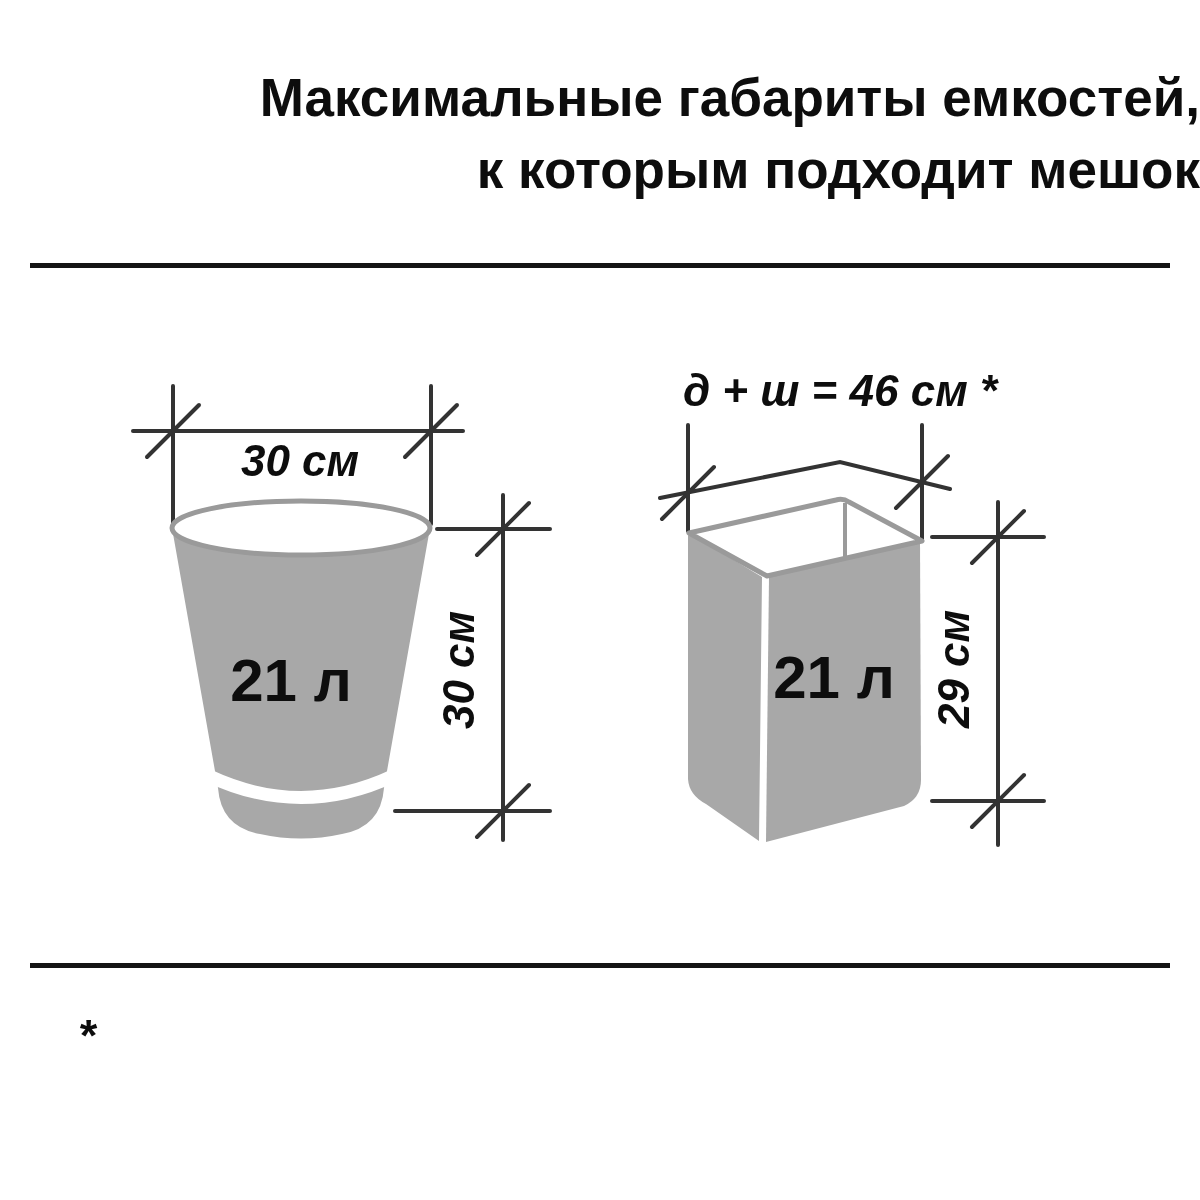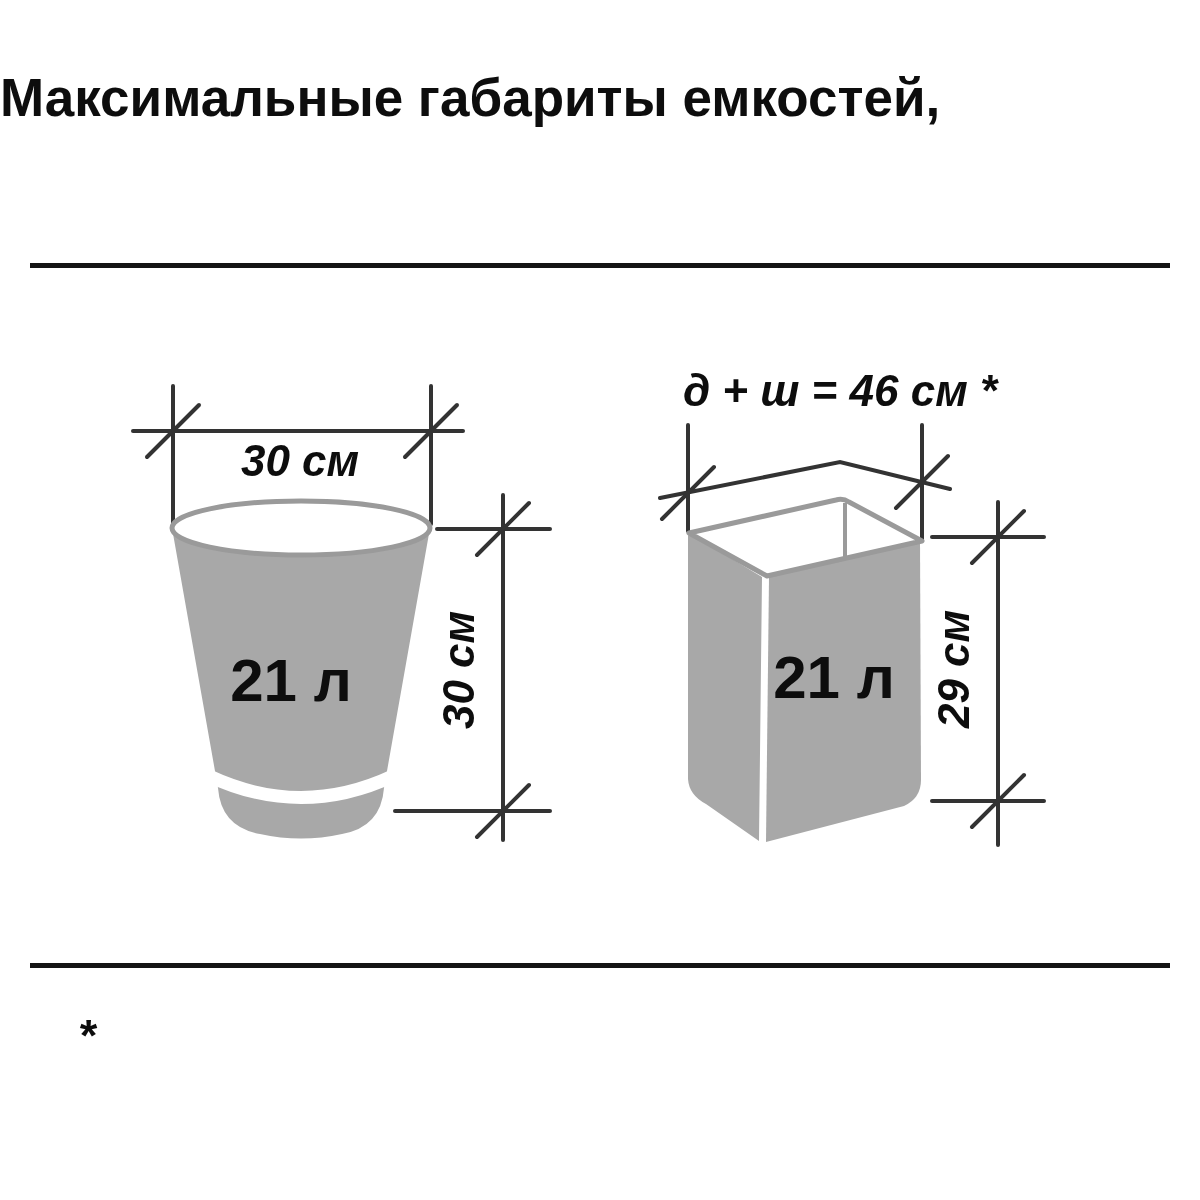--- a/index.html
+++ b/index.html
@@ -7,21 +7,21 @@
   body {
     width: 1200px; height: 1200px;
     position: relative;
     font-family: "Liberation Sans", sans-serif;
     color: #111;
     overflow: hidden;
   }
   .title {
     position: absolute;
     top: 62px; left: 0; width: 1200px;
-    text-align: left;
+    text-align: right;
     font-weight: bold;
     font-size: 53px;
     line-height: 72px;
     color: #0d0d0d;
     letter-spacing: 0px;
   }
   .divider {
     position: absolute;
     left: 30px; width: 1140px; height: 5px;
     background: #141414;
@@ -62,20 +62,21 @@
     grid-template-columns: 34px auto;
     column-gap: 8px;
   }
   .footnote .marker { text-align: left; }
 </style>
 </head>
 <body>
 
 <div class="title">
   <div>Максимальные габариты емкостей,</div>
+  <div>к которым подходит мешок</div>
 </div>
 
 <div class="divider top"></div>
 
 <svg class="diagram-svg" viewBox="0 0 1200 1200">
 
   <g>
 
     <g>
       <path class="dim-line" d="M 173,386 V 524"></path>

